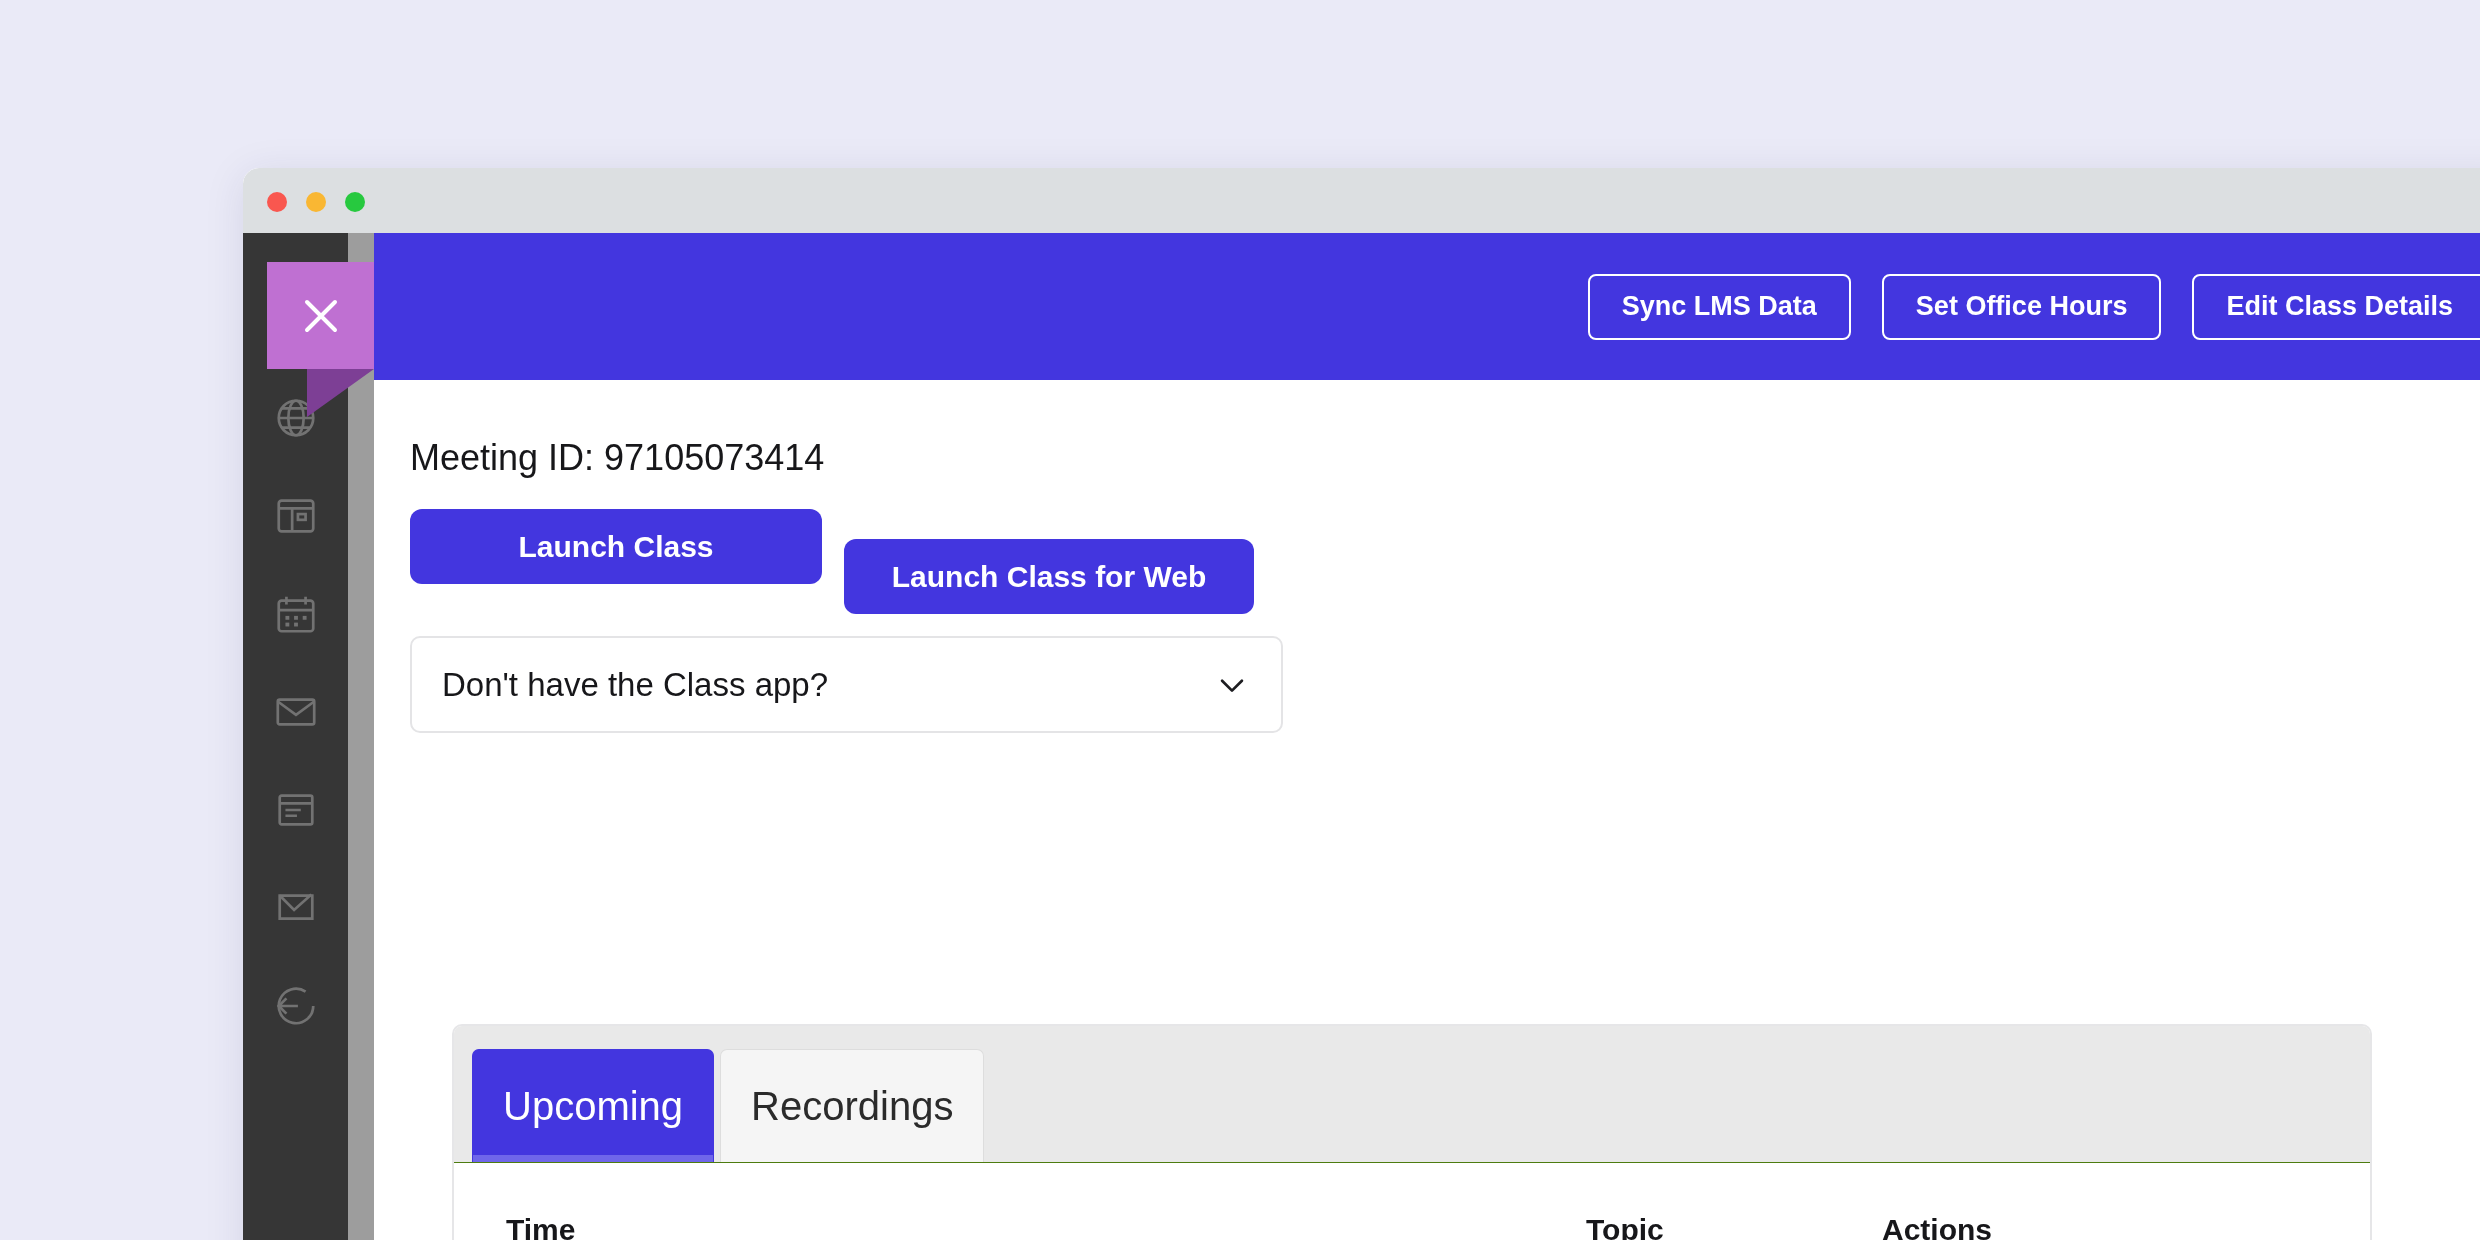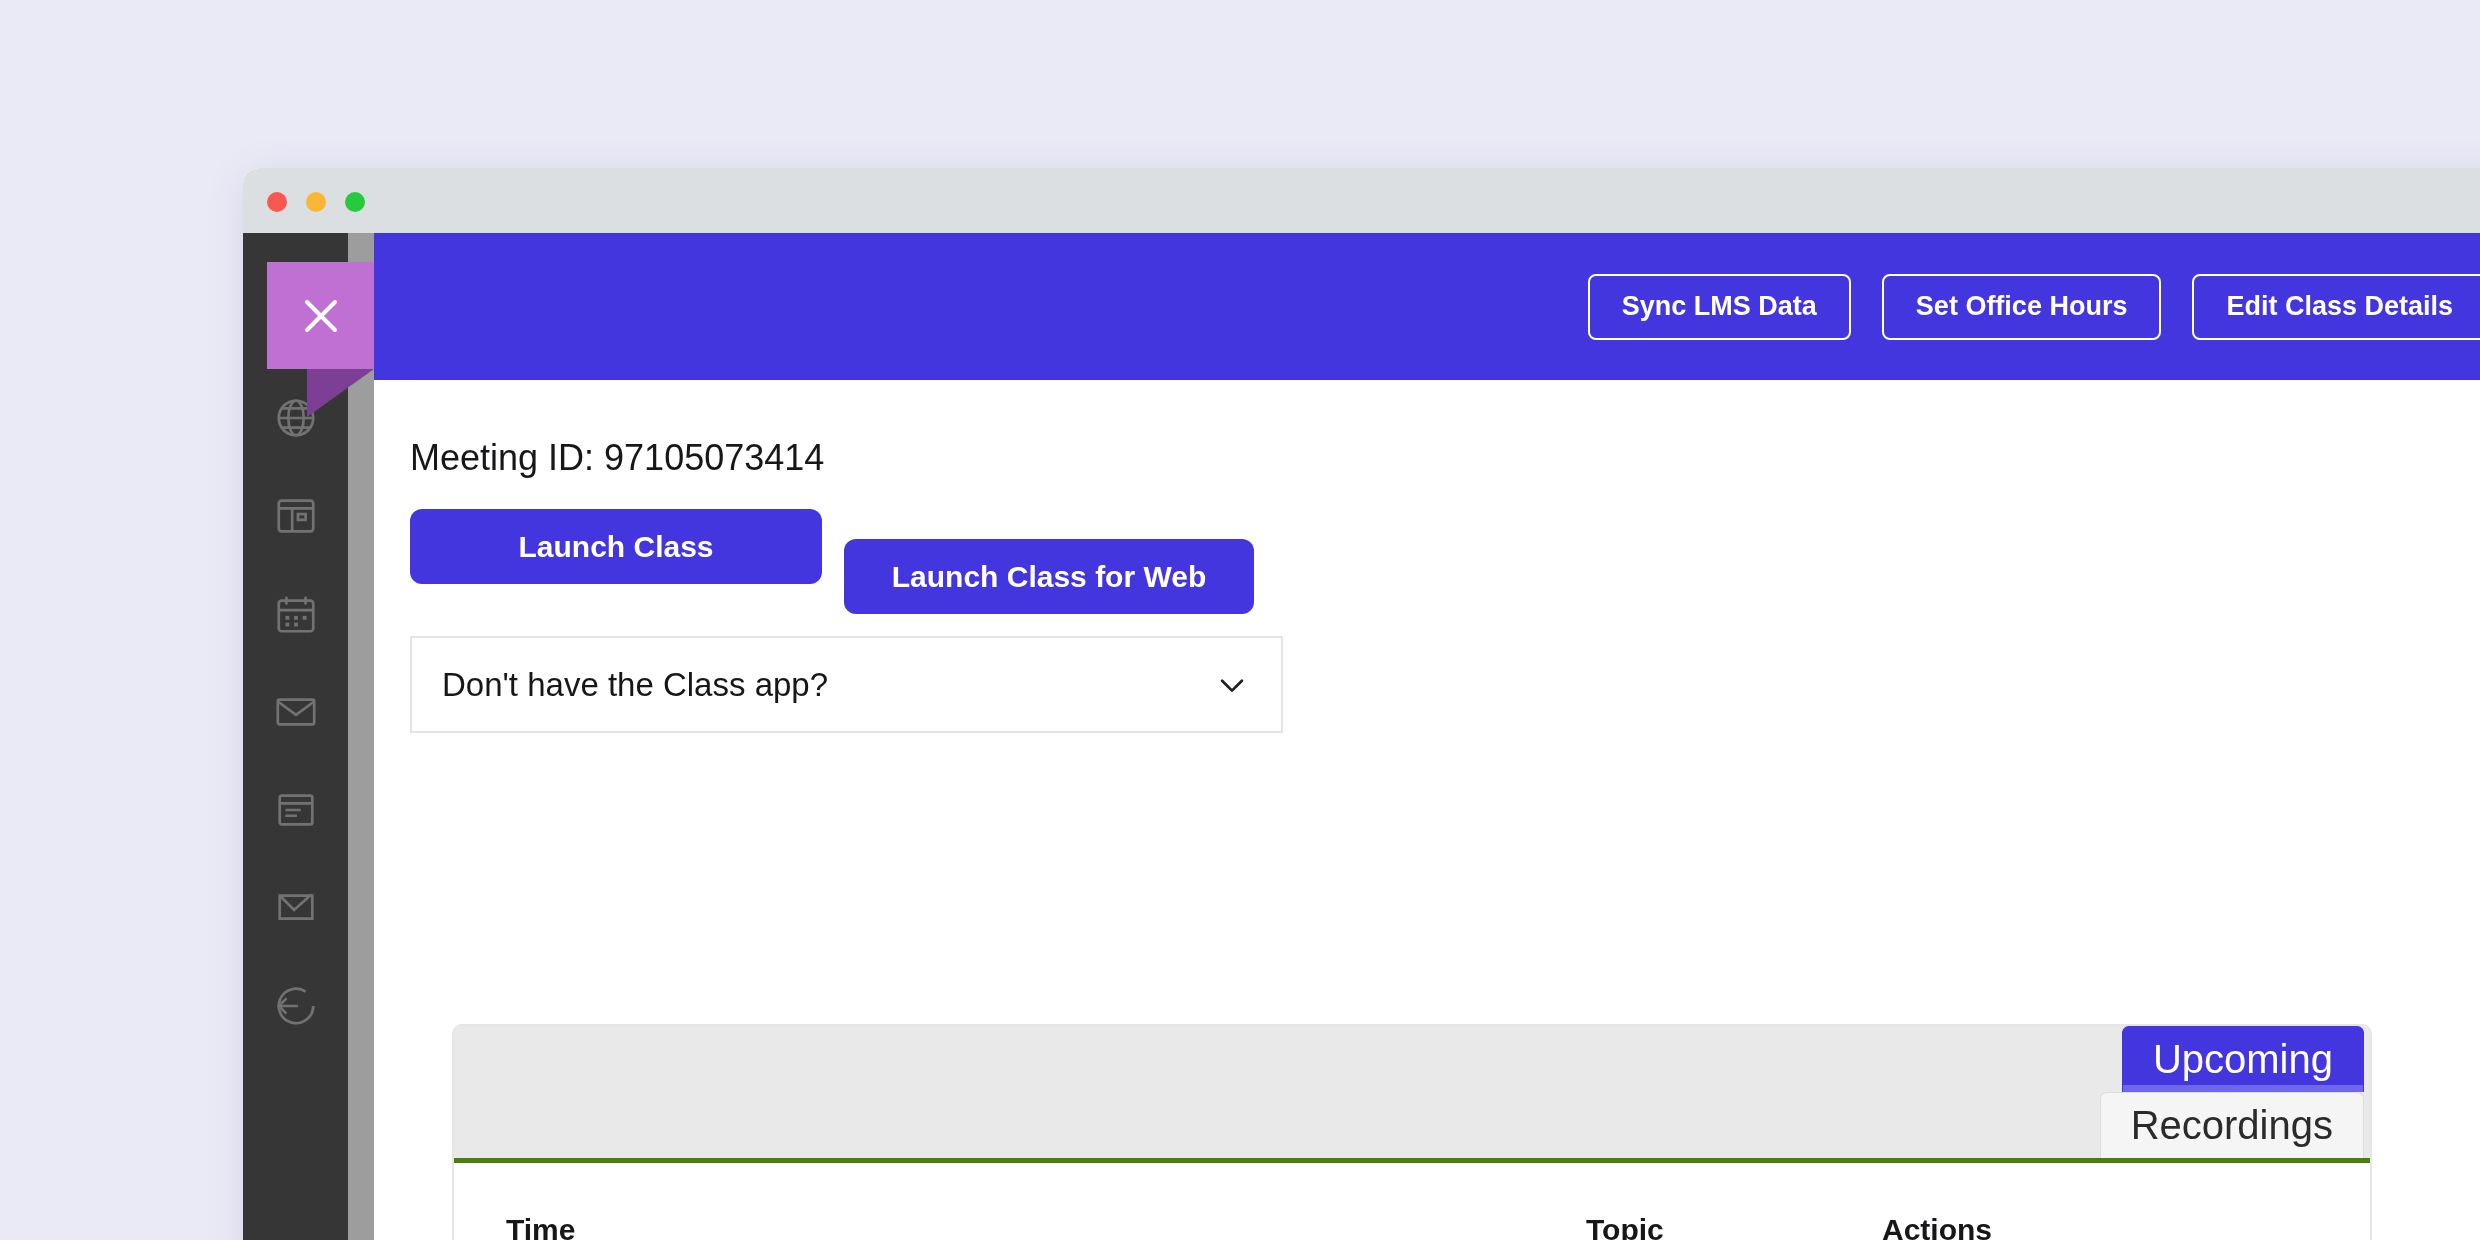--- a/index.html
+++ b/index.html
@@ -285,21 +285,21 @@
     cursor: pointer;
     white-space: nowrap;
   }
   .launch-btn.wide { min-width: 410px; margin-top: 30px; }
 
   #app-accordion {
     margin-top: 22px;
     width: 873px;
     height: 97px;
     border: 2px solid #e4e4e6;
-    border-radius: 0;
+    border-radius: 10px;
     background: #ffffff;
     display: flex;
     align-items: center;
     padding: 0 32px 0 30px;
     cursor: pointer;
   }
   #app-accordion .acc-label {
     font-size: 33px;
     color: #17171a;
     white-space: nowrap;
@@ -318,25 +318,24 @@
     top: 644px;
     width: 1920px;
     background: #ffffff;
     border: 2px solid #e6e6e8;
     border-radius: 10px;
     overflow: hidden;
   }
   #tabbar {
     height: 137px;
     background: #e9e9e9;
-    border-bottom: 5px solid #4d7c0f;
+    border-bottom: 1px solid #4d7c0f;
     display: flex;
     align-items: flex-end;
     padding: 0 0 0 18px;
-    flex-direction: column;
   }
   .tab {
     height: 113px;
     padding: 0 30px;
     background: #f5f5f5;
     border: 1px solid #dddddd;
     border-bottom: none;
     border-radius: 7px 7px 0 0;
     display: flex;
     align-items: center;

